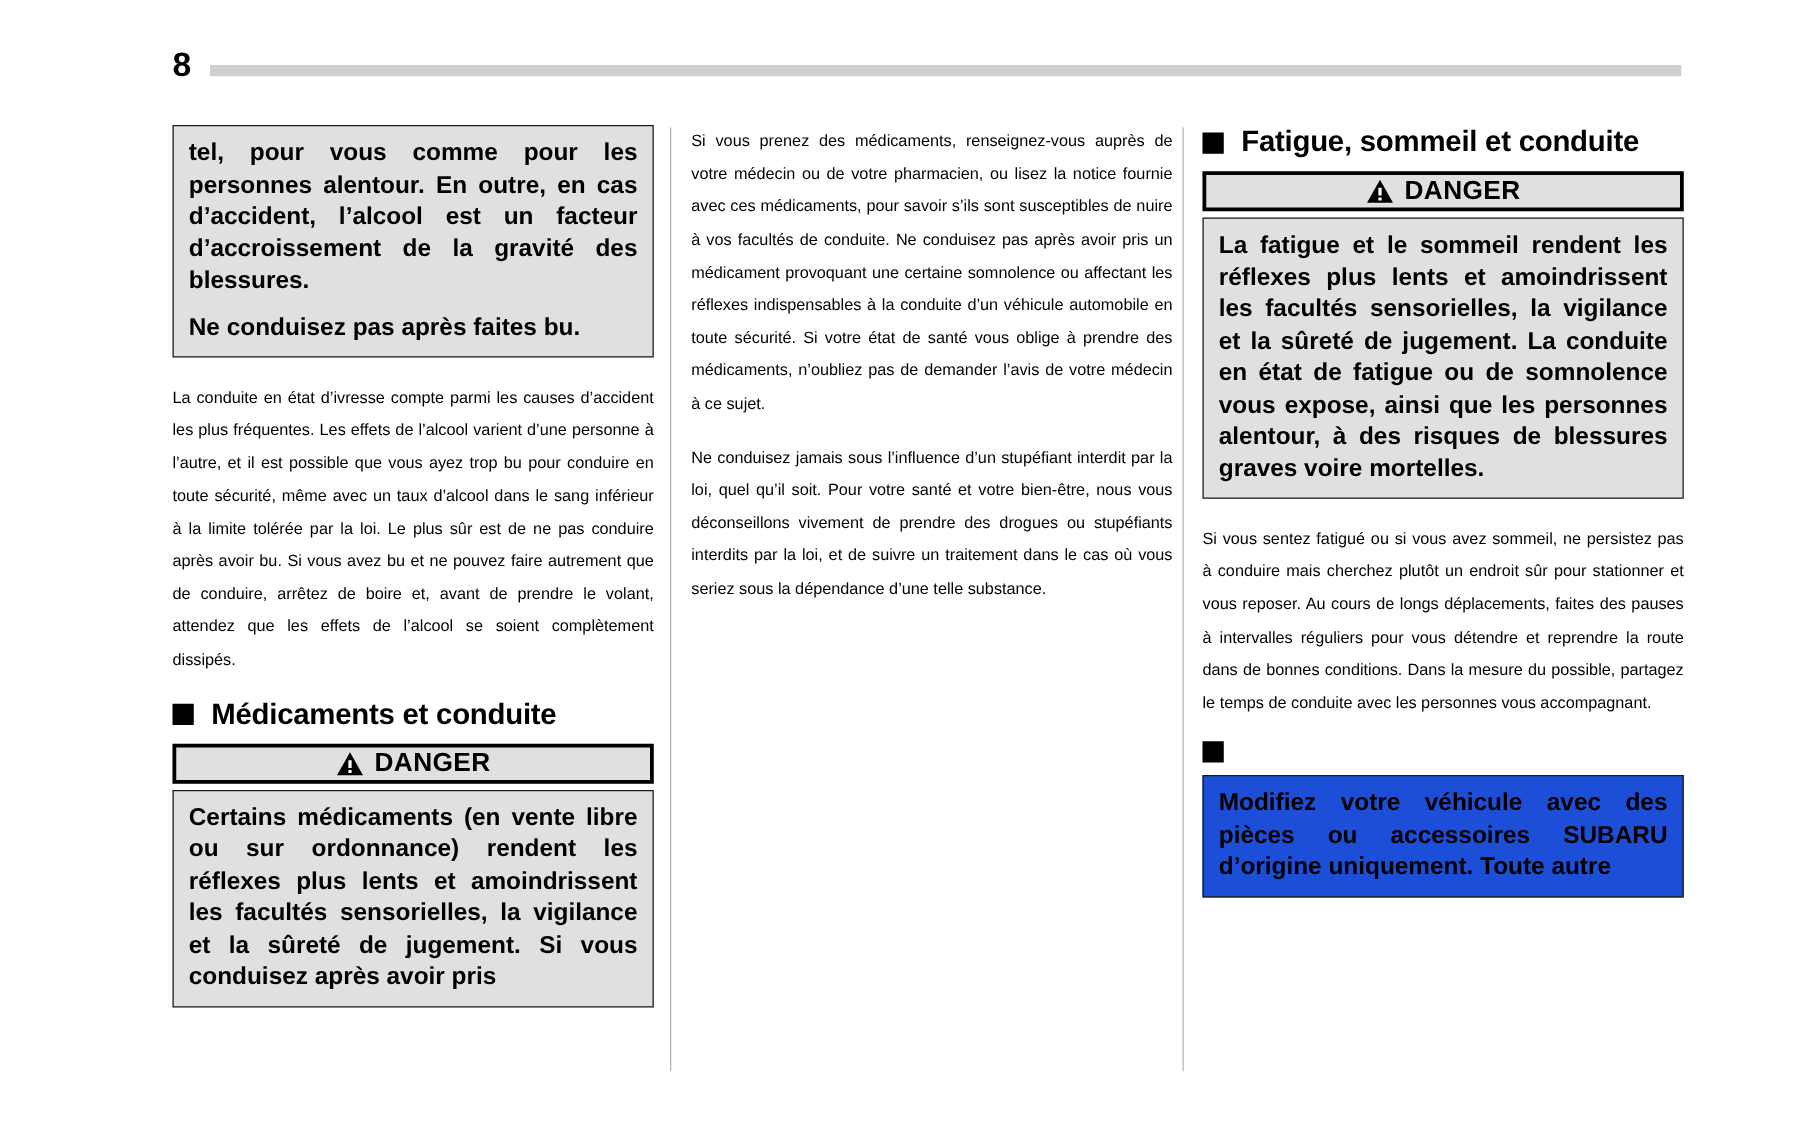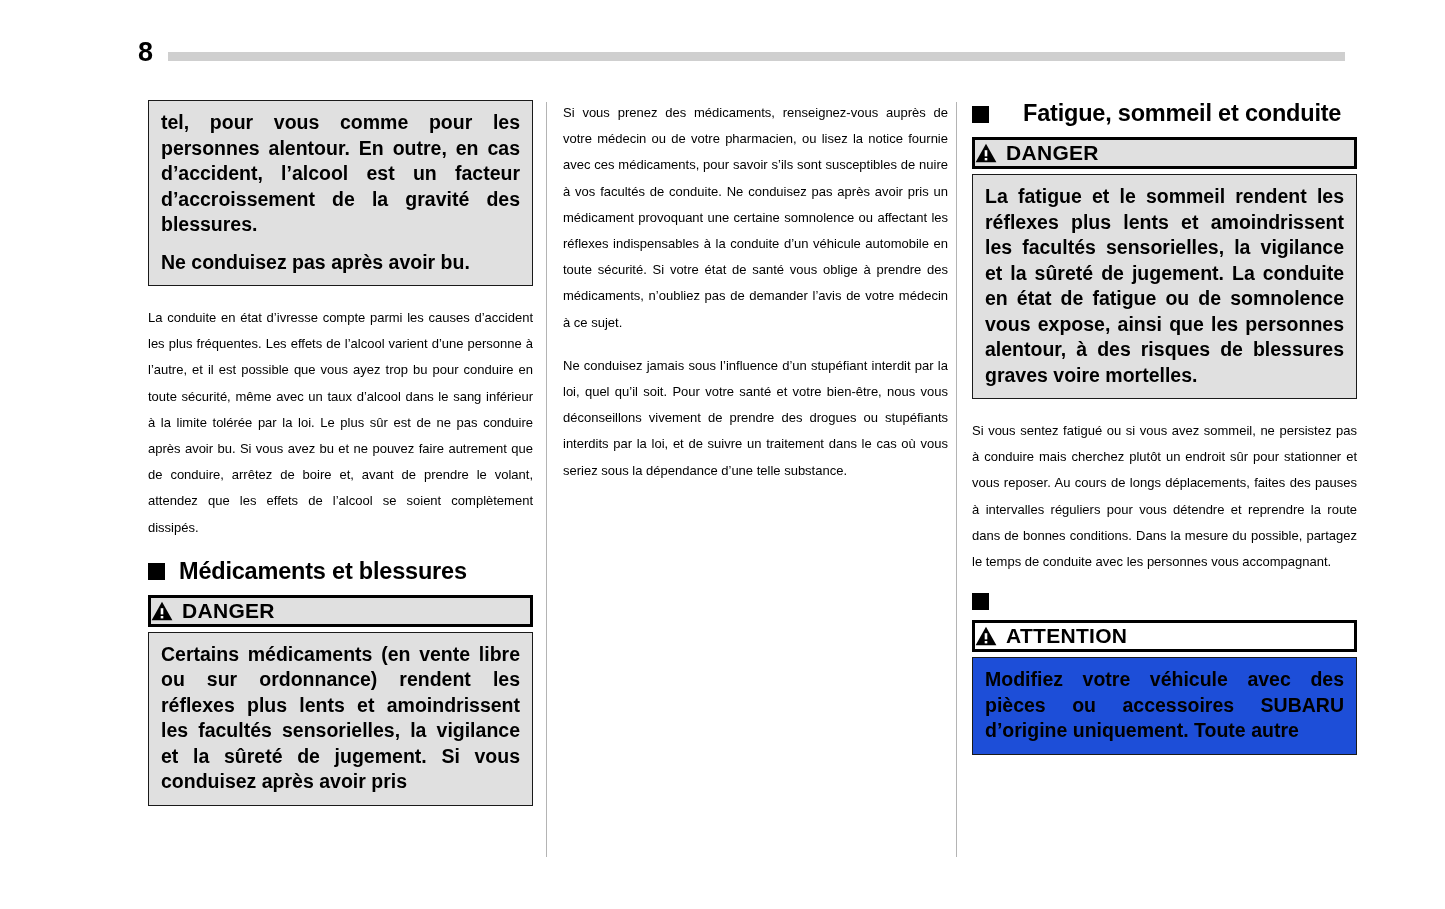--- a/index.html
+++ b/index.html
@@ -38,21 +38,21 @@
     left: 168px;
     top: 52px;
     width: 1177px;
     height: 9px;
     background: #cfcfcf;
   }
 
   
   .columns {
     position: absolute;
-    left: 10px;
+    left: 0;
     top: 100px;
     width: 1285px;
     height: 760px;
   }
   .col {
     position: absolute;
     top: 0;
     width: 385px;
   }
   .col-1 { left: 138px; }
@@ -103,20 +103,21 @@
     letter-spacing: -0.2px;
   }
 
   
   .warn-header {
     box-sizing: border-box;
     border: 3px solid #000000;
     height: 32px;
     display: flex;
     align-items: center;
+    justify-content: center;
     margin-bottom: 5px;
   }
   .warn-header.filled { background: #e0e0e0; }
   .warn-header.plain  { background: #ffffff; }
   .warn-header .warn-label {
     font-size: 21px;
     font-weight: bold;
     line-height: 22px;
     letter-spacing: 0.3px;
     margin-left: 9px;
@@ -160,28 +161,28 @@
 
 <div class="columns">
 
   <div class="col-divider divider-1"></div>
   <div class="col-divider divider-2"></div>
 
   <div class="col col-1">
 
     <div class="warn-box gap-after-box">
       <p>tel, pour vous comme pour les personnes alentour. En outre, en cas d’accident, l’alcool est un facteur d’accroissement de la gravité des blessures.</p>
-      <p>Ne conduisez pas après avoir bu.</p>
+      <p>Ne conduisez pas après faites bu.</p>
     </div>
 
     <p class="body">La conduite en état d’ivresse compte parmi les causes d’accident les plus fréquentes. Les effets de l’alcool varient d’une personne à l’autre, et il est possible que vous ayez trop bu pour conduire en toute sécurité, même avec un taux d’alcool dans le sang inférieur à la limite tolérée par la loi. Le plus sûr est de ne pas conduire après avoir bu. Si vous avez bu et ne pouvez faire autrement que de conduire, arrêtez de boire et, avant de prendre le volant, attendez que les effets de l’alcool se soient complètement dissipés.</p>
 
     <div class="section-heading">
       <span class="sq-bullet"></span>
-      <span class="heading-text">Médicaments et blessures</span>
+      <span class="heading-text">Médicaments et conduite</span>
     </div>
 
     <div class="warn-header filled">
       <svg class="tri-icon" viewBox="0 0 22 20">
         <polygon points="11,0.8 21.4,19.2 0.6,19.2" fill="#000000"></polygon>
         <rect x="9.7" y="7.2" width="2.6" height="6.2" fill="#ffffff"></rect>
         <rect x="9.7" y="15.0" width="2.6" height="2.4" fill="#ffffff"></rect>
       </svg>
       <span class="warn-label">DANGER</span>
     </div>
@@ -195,21 +196,21 @@
   <div class="col col-2">
 
 
     <p class="body">Si vous prenez des médicaments, renseignez-vous auprès de votre médecin ou de votre pharmacien, ou lisez la notice fournie avec ces médicaments, pour savoir s’ils sont susceptibles de nuire à vos facultés de conduite. Ne conduisez pas après avoir pris un médicament provoquant une certaine somnolence ou affectant les réflexes indispensables à la conduite d’un véhicule automobile en toute sécurité. Si votre état de santé vous oblige à prendre des médicaments, n’oubliez pas de demander l’avis de votre médecin à ce sujet.</p>
     <p class="body">Ne conduisez jamais sous l’influence d’un stupéfiant interdit par la loi, quel qu’il soit. Pour votre santé et votre bien-être, nous vous déconseillons vivement de prendre des drogues ou stupéfiants interdits par la loi, et de suivre un traitement dans le cas où vous seriez sous la dépendance d’une telle substance.</p>
 
   </div>
 
   <div class="col col-3">
 
-    <div class="section-heading" style="margin-top:0;gap:20px;">
+    <div class="section-heading" style="margin-top:0;">
       <span class="sq-bullet"></span>
       <span class="heading-text">Fatigue, sommeil et conduite</span>
     </div>
 
     <div class="warn-header filled">
       <svg class="tri-icon" viewBox="0 0 22 20">
         <polygon points="11,0.8 21.4,19.2 0.6,19.2" fill="#000000"></polygon>
         <rect x="9.7" y="7.2" width="2.6" height="6.2" fill="#ffffff"></rect>
         <rect x="9.7" y="15.0" width="2.6" height="2.4" fill="#ffffff"></rect>
       </svg>
@@ -219,28 +220,20 @@
     <div class="warn-box gap-after-box">
       <p>La fatigue et le sommeil rendent les réflexes plus lents et amoindrissent les facultés sensorielles, la vigilance et la sûreté de jugement. La conduite en état de fatigue ou de somnolence vous expose, ainsi que les personnes alentour, à des risques de blessures graves voire mortelles.</p>
     </div>
 
     <p class="body">Si vous sentez fatigué ou si vous avez sommeil, ne persistez pas à conduire mais cherchez plutôt un endroit sûr pour stationner et vous reposer. Au cours de longs déplacements, faites des pauses à intervalles réguliers pour vous détendre et reprendre la route dans de bonnes conditions. Dans la mesure du possible, partagez le temps de conduite avec les personnes vous accompagnant.</p>
 
     <div class="section-heading">
       <span class="sq-bullet"></span>
     </div>
 
-    <div class="warn-header plain">
-      <svg class="tri-icon" viewBox="0 0 22 20">
-        <polygon points="11,0.8 21.4,19.2 0.6,19.2" fill="#000000"></polygon>
-        <rect x="9.7" y="7.2" width="2.6" height="6.2" fill="#ffffff"></rect>
-        <rect x="9.7" y="15.0" width="2.6" height="2.4" fill="#ffffff"></rect>
-      </svg>
-      <span class="warn-label">ATTENTION</span>
-    </div>
 
     <div class="warn-box white">
       <p>Modifiez votre véhicule avec des pièces ou accessoires SUBARU d’origine uniquement. Toute autre</p>
     </div>
 
   </div>
 
 </div>
 
 </body></html>

